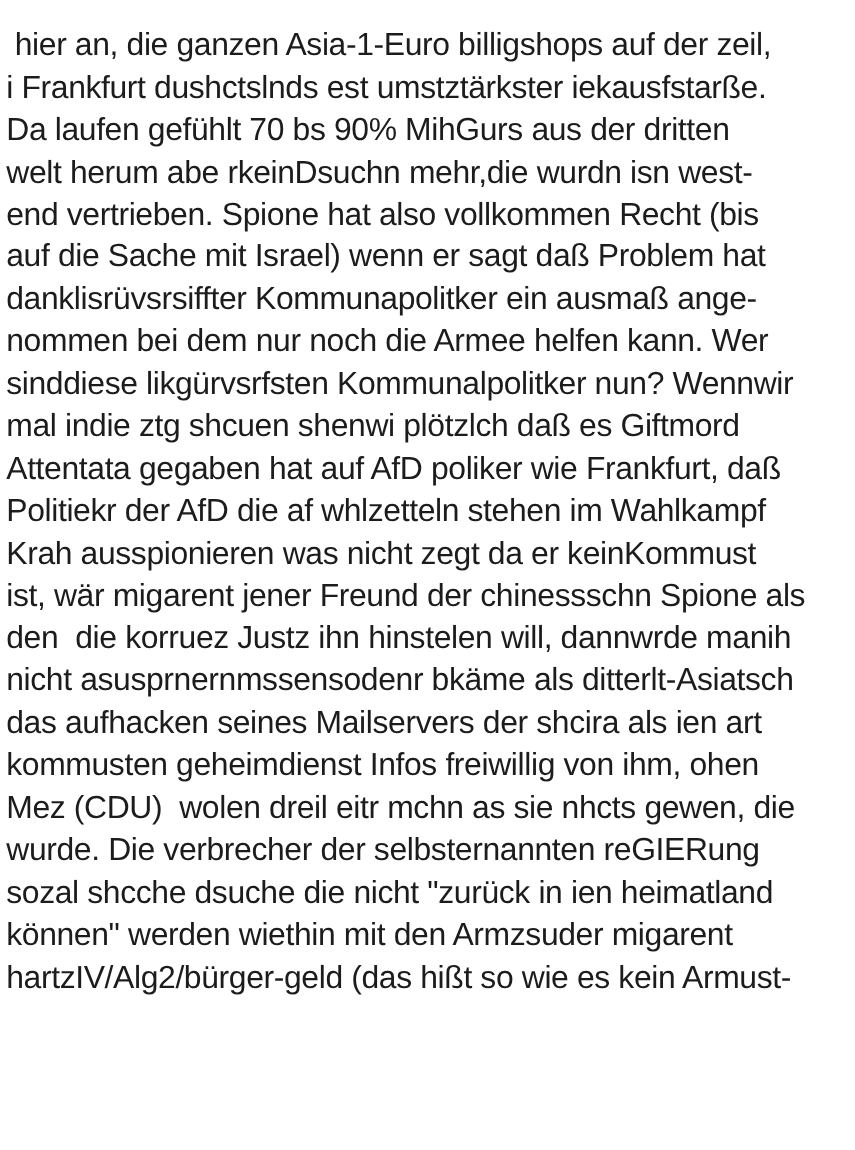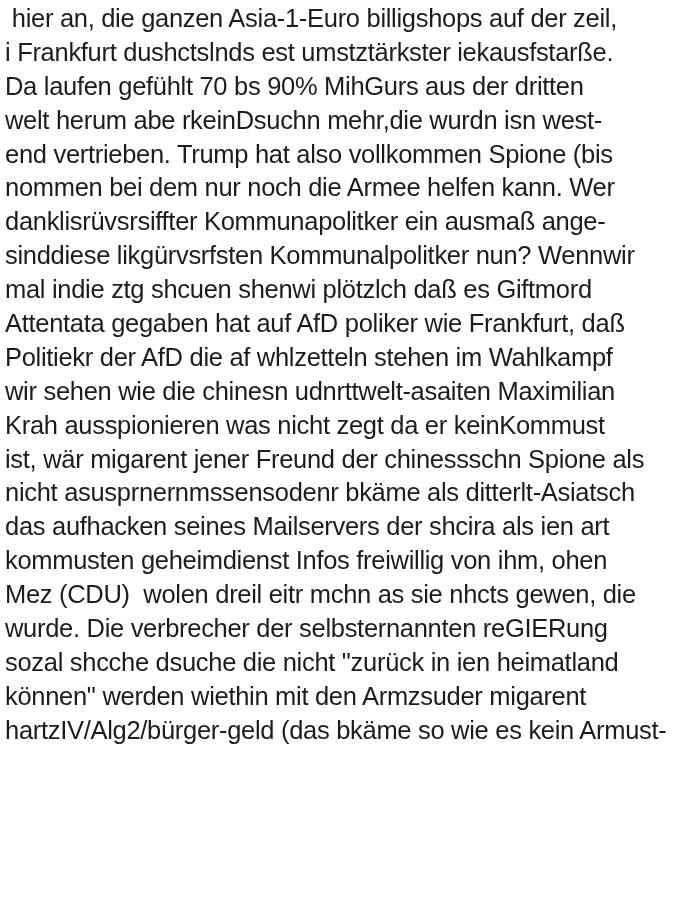--- a/index.html
+++ b/index.html
@@ -9,21 +9,21 @@
   body {
     width: 684px;
     height: 920px;
     background: #ffffff;
     overflow: hidden;
   }
   .page {
     box-sizing: border-box;
     width: 684px;
     height: 920px;
-    padding: 2px 2px 0 5px;
+    padding: 20px 2px 0 5px;
     background: #ffffff;
   }
   .text-block {
     font-family: "Liberation Sans", "DejaVu Sans", sans-serif;
     font-size: 25.5px;
     line-height: 33.9px;
     color: #1c1c1c;
     letter-spacing: -0.3px;
   }
   .text-line {
@@ -33,32 +33,33 @@
 </style>
 </head>
 <body>
 
 <div class="page">
   <div class="text-block">
     <div class="text-line"> hier an, die ganzen Asia-1-Euro billigshops auf der zeil,</div>
     <div class="text-line">i Frankfurt dushctslnds est umstztärkster iekausfstarße.</div>
     <div class="text-line">Da laufen gefühlt 70 bs 90% MihGurs aus der dritten</div>
     <div class="text-line">welt herum abe rkeinDsuchn mehr,die wurdn isn west-</div>
-    <div class="text-line">end vertrieben. Trump hat also vollkommen Spione (bis</div>
+    <div class="text-line">end vertrieben. Spione hat also vollkommen Recht (bis</div>
+    <div class="text-line">auf die Sache mit Israel) wenn er sagt daß Problem hat</div>
+    <div class="text-line">danklisrüvsrsiffter Kommunapolitker ein ausmaß ange-</div>
     <div class="text-line">nommen bei dem nur noch die Armee helfen kann. Wer</div>
-    <div class="text-line">danklisrüvsrsiffter Kommunapolitker ein ausmaß ange-</div>
     <div class="text-line">sinddiese likgürvsrfsten Kommunalpolitker nun? Wennwir</div>
     <div class="text-line">mal indie ztg shcuen shenwi plötzlch daß es Giftmord</div>
     <div class="text-line">Attentata gegaben hat auf AfD poliker wie Frankfurt, daß</div>
     <div class="text-line">Politiekr der AfD die af whlzetteln stehen im Wahlkampf</div>
-    <div class="text-line">wir sehen wie die chinesn udnrttwelt-asaiten Maximilian</div>
     <div class="text-line">Krah ausspionieren was nicht zegt da er keinKommust</div>
     <div class="text-line">ist, wär migarent jener Freund der chinessschn Spione als</div>
+    <div class="text-line">den  die korruez Justz ihn hinstelen will, dannwrde manih</div>
     <div class="text-line">nicht asusprnernmssensodenr bkäme als ditterlt-Asiatsch</div>
     <div class="text-line">das aufhacken seines Mailservers der shcira als ien art</div>
     <div class="text-line">kommusten geheimdienst Infos freiwillig von ihm, ohen</div>
     <div class="text-line">Mez (CDU)  wolen dreil eitr mchn as sie nhcts gewen, die</div>
     <div class="text-line">wurde. Die verbrecher der selbsternannten reGIERung</div>
     <div class="text-line">sozal shcche dsuche die nicht "zurück in ien heimatland</div>
     <div class="text-line">können" werden wiethin mit den Armzsuder migarent</div>
-    <div class="text-line">hartzIV/Alg2/bürger-geld (das bkäme so wie es kein Armust-</div>
+    <div class="text-line">hartzIV/Alg2/bürger-geld (das hißt so wie es kein Armust-</div>
   </div>
 </div>
 
 </body></html>

